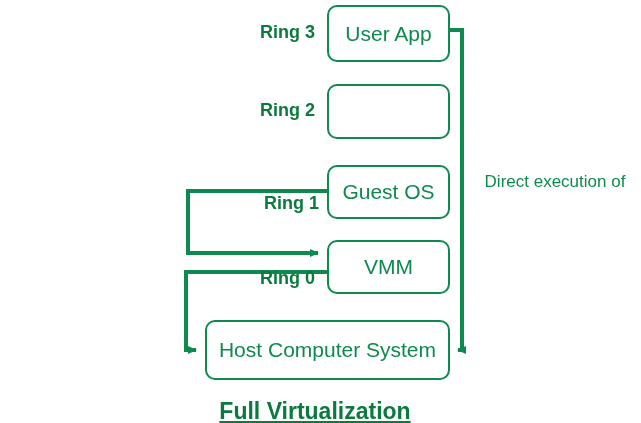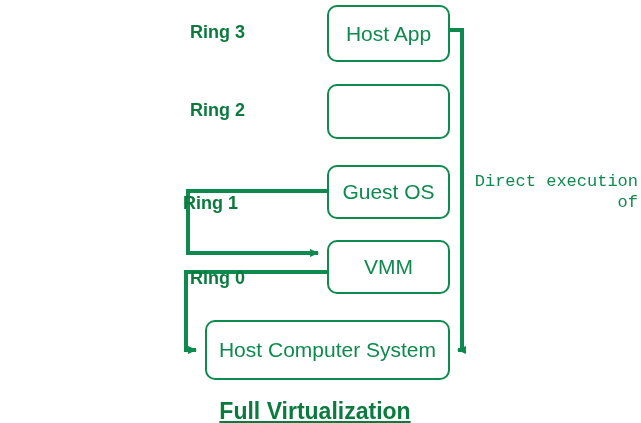--- a/index.html
+++ b/index.html
@@ -38,28 +38,29 @@
     font-family: "Liberation Sans", sans-serif;
     white-space: nowrap;
   }
   .ring-label {
     position: absolute;
     color: #0a7a3e;
     font-size: 18px;
     font-weight: bold;
     font-family: "Liberation Sans", sans-serif;
     white-space: nowrap;
+    text-align: right;
   }
   .annot {
     position: absolute;
     color: #0e8a4e;
     font-size: 17px;
     line-height: 21px;
-    font-family: Liberation Mono, monospace;
-    text-align: right;
+    font-family: Liberation Sans, sans-serif;
+    text-align: center;
   }
   .caption {
     position: absolute;
     color: #0a7a3e;
     font-size: 23px;
     font-weight: bold;
     text-decoration: underline;
     font-family: "Liberation Sans", sans-serif;
     text-align: center;
     white-space: nowrap;
@@ -82,21 +83,21 @@
 
     <path d="M450,30 L462,30 L462,350 L462,350" fill="none" stroke="#0e8a4e" stroke-width="4"></path>
     <path d="M462,350 L458,350" fill="none" stroke="#0e8a4e" stroke-width="4" marker-end="url(#arrow-left)"></path>
 
     <path d="M327,191 L188,191 L188,253 L318,253" fill="none" stroke="#0e8a4e" stroke-width="4" marker-end="url(#arrow-right)"></path>
 
     <path d="M327,272 L186,272 L186,350 L196,350" fill="none" stroke="#0e8a4e" stroke-width="4" marker-end="url(#arrow-right)"></path>
   </svg>
 
   <div class="box" style="left:327px; top:5px; width:123px; height:57px;">
-    <span>Host App</span>
+    <span>User App</span>
   </div>
 
   <div class="box" style="left:327px; top:84px; width:123px; height:55px;">
     <span></span>
   </div>
 
   <div class="box" style="left:327px; top:165px; width:123px; height:54px;align-items:center;">
     <span>Guest OS</span>
   </div>
 
@@ -109,21 +110,21 @@
   </div>
 
   <div class="ring-label" style="left:190px; top:22px; width:125px;">
     <span>Ring 3</span>
   </div>
 
   <div class="ring-label" style="left:190px; top:100px; width:125px;">
     <span>Ring 2</span>
   </div>
 
-  <div class="ring-label" style="left:183px; top:193px; width:125px;">
+  <div class="ring-label" style="left:194px; top:193px; width:125px;">
     <span>Ring 1</span>
   </div>
 
   <div class="ring-label" style="left:190px; top:268px; width:125px;">
     <span>Ring 0</span>
   </div>
 
   <div class="annot" style="left:4px; top:237px; width:180px;">
   </div>
 

